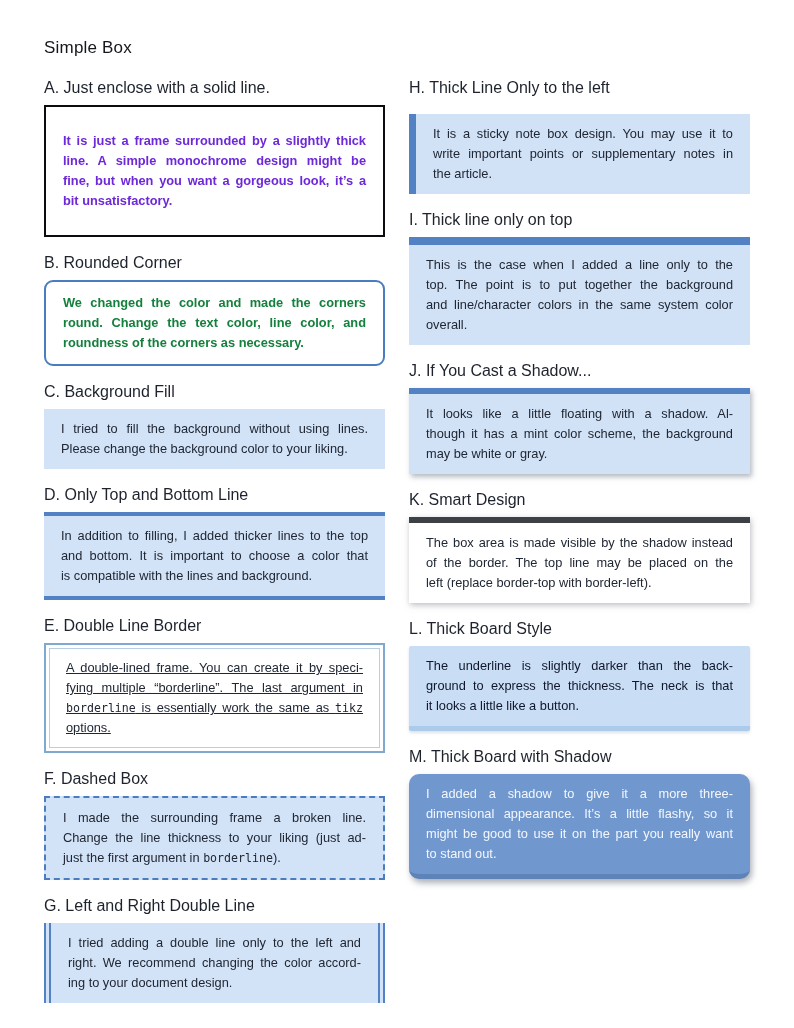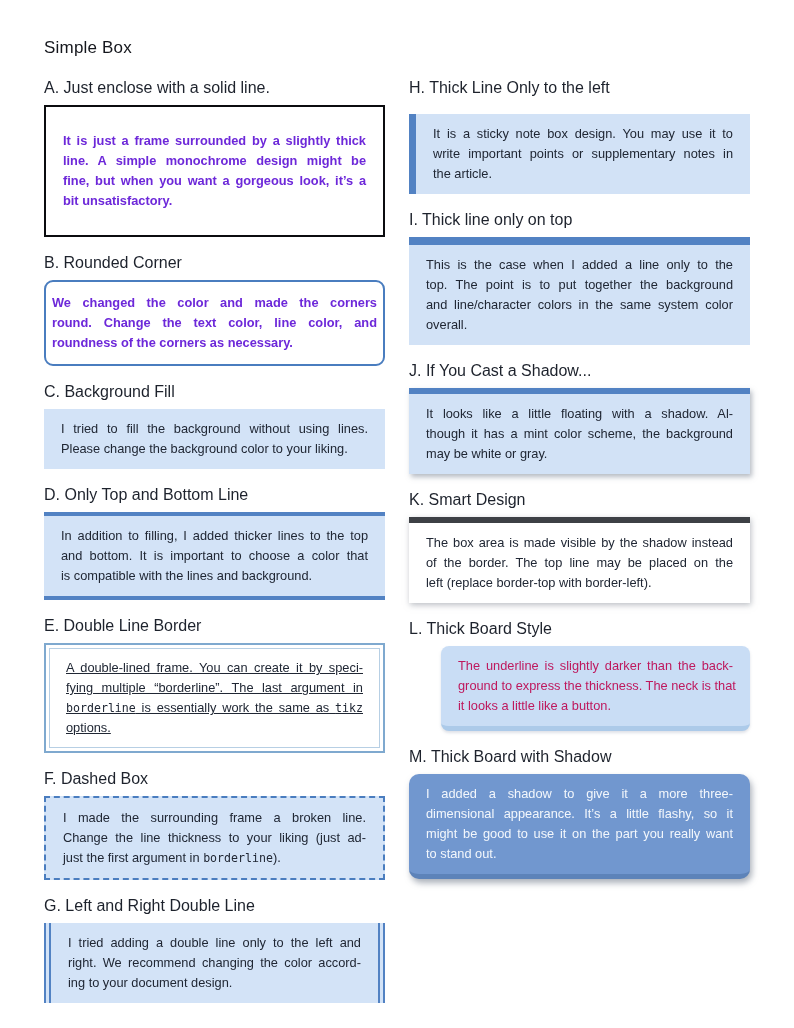--- a/index.html
+++ b/index.html
@@ -39,21 +39,21 @@
     overflow: hidden;
     background: #ffffff;
   }
   .line { white-space: nowrap; text-align: justify; text-align-last: justify; }
   .line.last { text-align-last: left; }
   .mono { font-family: "DejaVu Sans Mono", monospace; font-size: 11.6px; }
 
   
   .style-solid { border: 2px solid #0b0c0f; font-weight: 600; color: #6d28d9; padding: 24px 17px; }
   
-  .style-rounded { border: 2px solid #4a7dbf; border-radius: 9px; font-weight: 600; color: #6d28d9; padding: 11px 6px; }
+  .style-rounded { border: 2px solid #4a7dbf; border-radius: 9px; font-weight: 600; color: #15803d; padding: 11px 17px; }
   
   .style-fill { background: #d3e3f7; }
   
   .style-topbottom { background: #d3e3f7; border-top: 4px solid #5282c3; border-bottom: 4px solid #5282c3; }
   
   .style-double {
     border: 2px solid #7fa9cf;
     box-shadow: inset 0 0 0 3px #ffffff, inset 0 0 0 4px #b7cfe4;
     padding: 13px 20px;
     text-decoration: underline;
@@ -64,21 +64,21 @@
   .style-lr-double { background: #d3e3f7; border-left: 7px double #5282c3; border-right: 7px double #5282c3; }
   
   .style-left-thick { background: #d2e2f6; border-left: 7px solid #5282c3; margin-top: 17px; }
   
   .style-top-thick { background: #d2e2f6; border-top: 8px solid #5282c3; }
   
   .style-top-shadow { background: #d2e2f6; border-top: 6px solid #5282c3; box-shadow: 2px 3px 5px rgba(110,120,135,0.5); }
   
   .style-smart { background: #ffffff; border-top: 6px solid #3d4045; box-shadow: 1px 2px 6px rgba(130,135,145,0.55); }
   
-  .style-board { background: #c9ddf5; border-bottom: 5px solid #accae9; border-radius: 8px; color: #be185d; box-shadow: 0 2px 3px rgba(160,170,185,0.35); margin-left: 32px; }
+  .style-board { background: #c9ddf5; border-bottom: 5px solid #accae9; border-radius: 2px; color: #0f172a; box-shadow: 0 2px 3px rgba(160,170,185,0.35); }
   
   .style-board-shadow { background: #7197cf; border-bottom: 5px solid #5d83b9; border-radius: 10px; color: #f3f7fc; box-shadow: 2px 4px 6px rgba(115,125,140,0.6); }
 </style>
 </head>
 <body>
 
 <div class="page">
   <h1 class="page-title">Simple Box</h1>
   <div class="columns">
     <div class="col" id="col-left">

